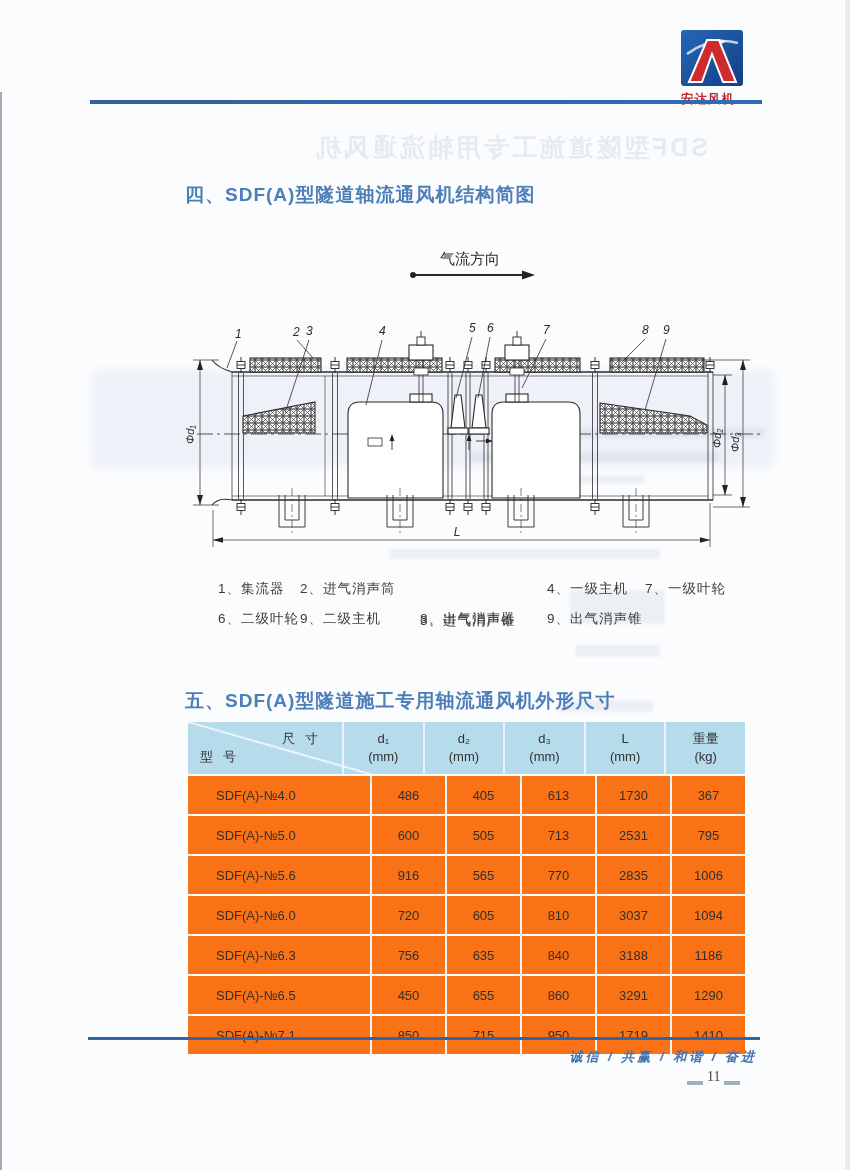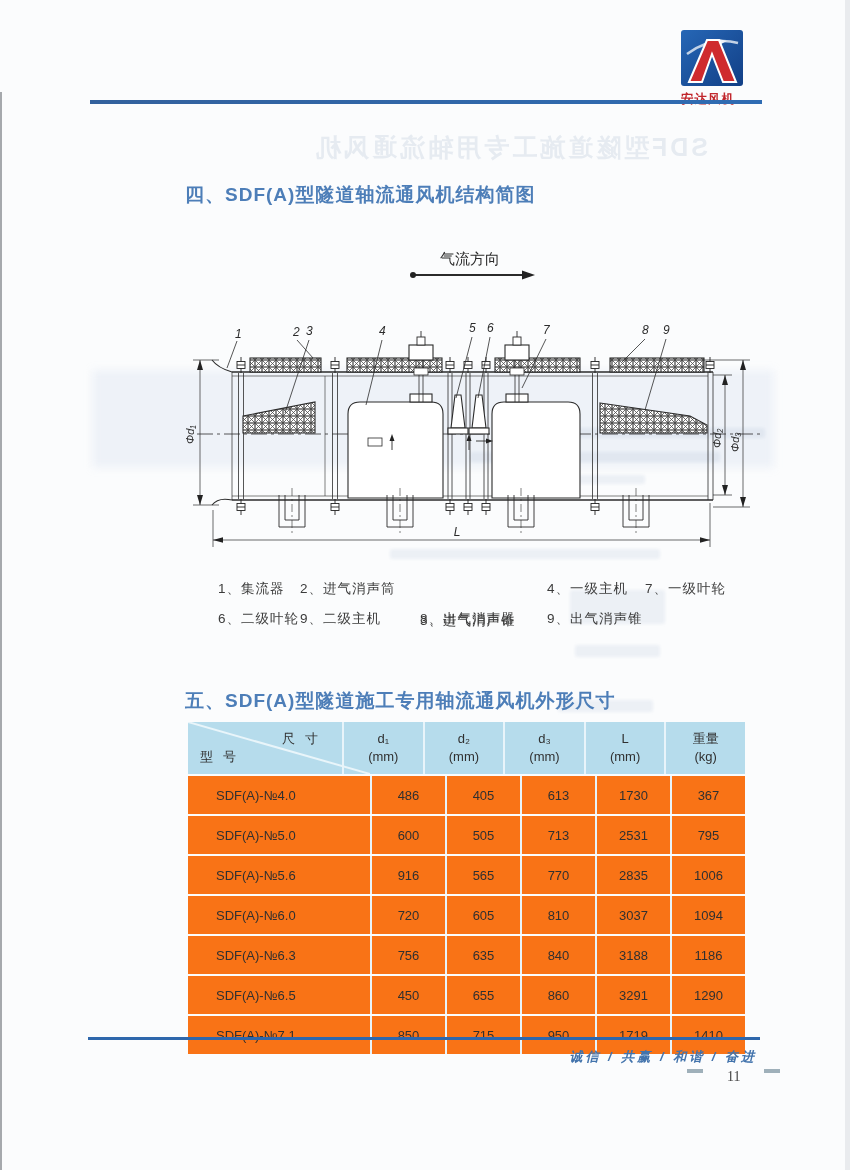--- a/index.html
+++ b/index.html
@@ -39,21 +39,21 @@
   .corner .cbot{position:absolute;bottom:8px;left:12px;letter-spacing:10px;}
   .hcell{flex:1;border-left:2px solid #e8f4fa;display:flex;flex-direction:column;
     align-items:center;justify-content:center;line-height:1.35;}
   .trow{display:flex;height:38px;background:#f97316;margin-top:2px;}
   .mcell{width:182px;flex:none;display:flex;align-items:center;padding-left:28px;box-sizing:border-box;}
   .dcell{flex:1;border-left:2px solid #e8f4fa;display:flex;align-items:center;justify-content:center;}
   
   .footer-rule{position:absolute;left:88px;top:1037px;width:672px;height:3px;background:#2e67ac;}
   .slogan{position:absolute;top:1048px;left:0;width:757px;text-align:right;
     color:#4273ac;font-size:13px;font-weight:bold;font-style:italic;letter-spacing:3px;}
-  .pageno{position:absolute;top:1069px;left:687px;display:flex;align-items:flex-start;gap:24px;
+  .pageno{position:absolute;top:1069px;left:687px;display:flex;align-items:flex-end;gap:4px;
     font-size:14px;color:#454545;font-family:"Liberation Serif","DejaVu Serif",serif;}
   .pdash{width:16px;height:4px;background:#9fb0ba;display:inline-block;}
 </style>
 </head>
 <body>
 
 <div class="scan-edge-left"></div>
 <div class="scan-edge-right"></div>
 
 <div class="ghost-title">SDF型隧道施工专用轴流通风机</div>

